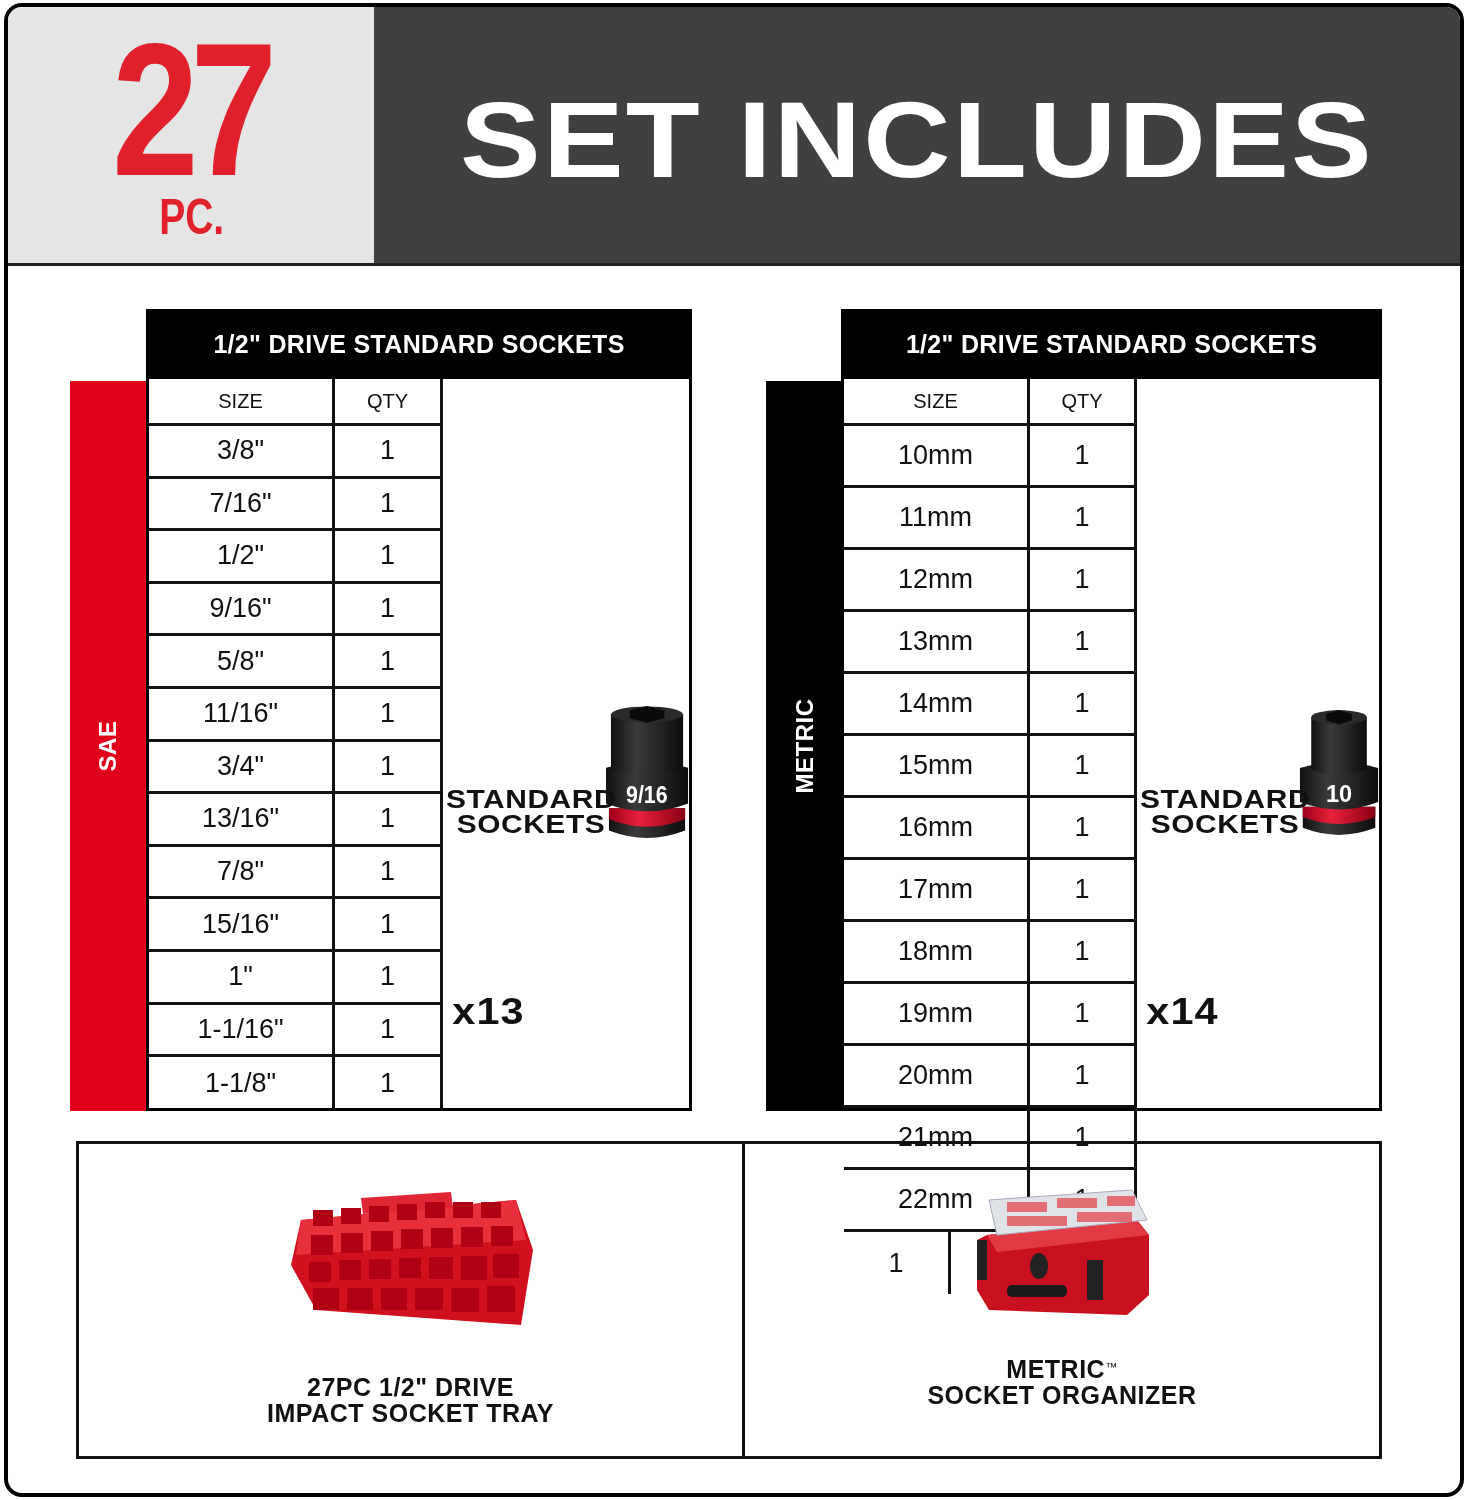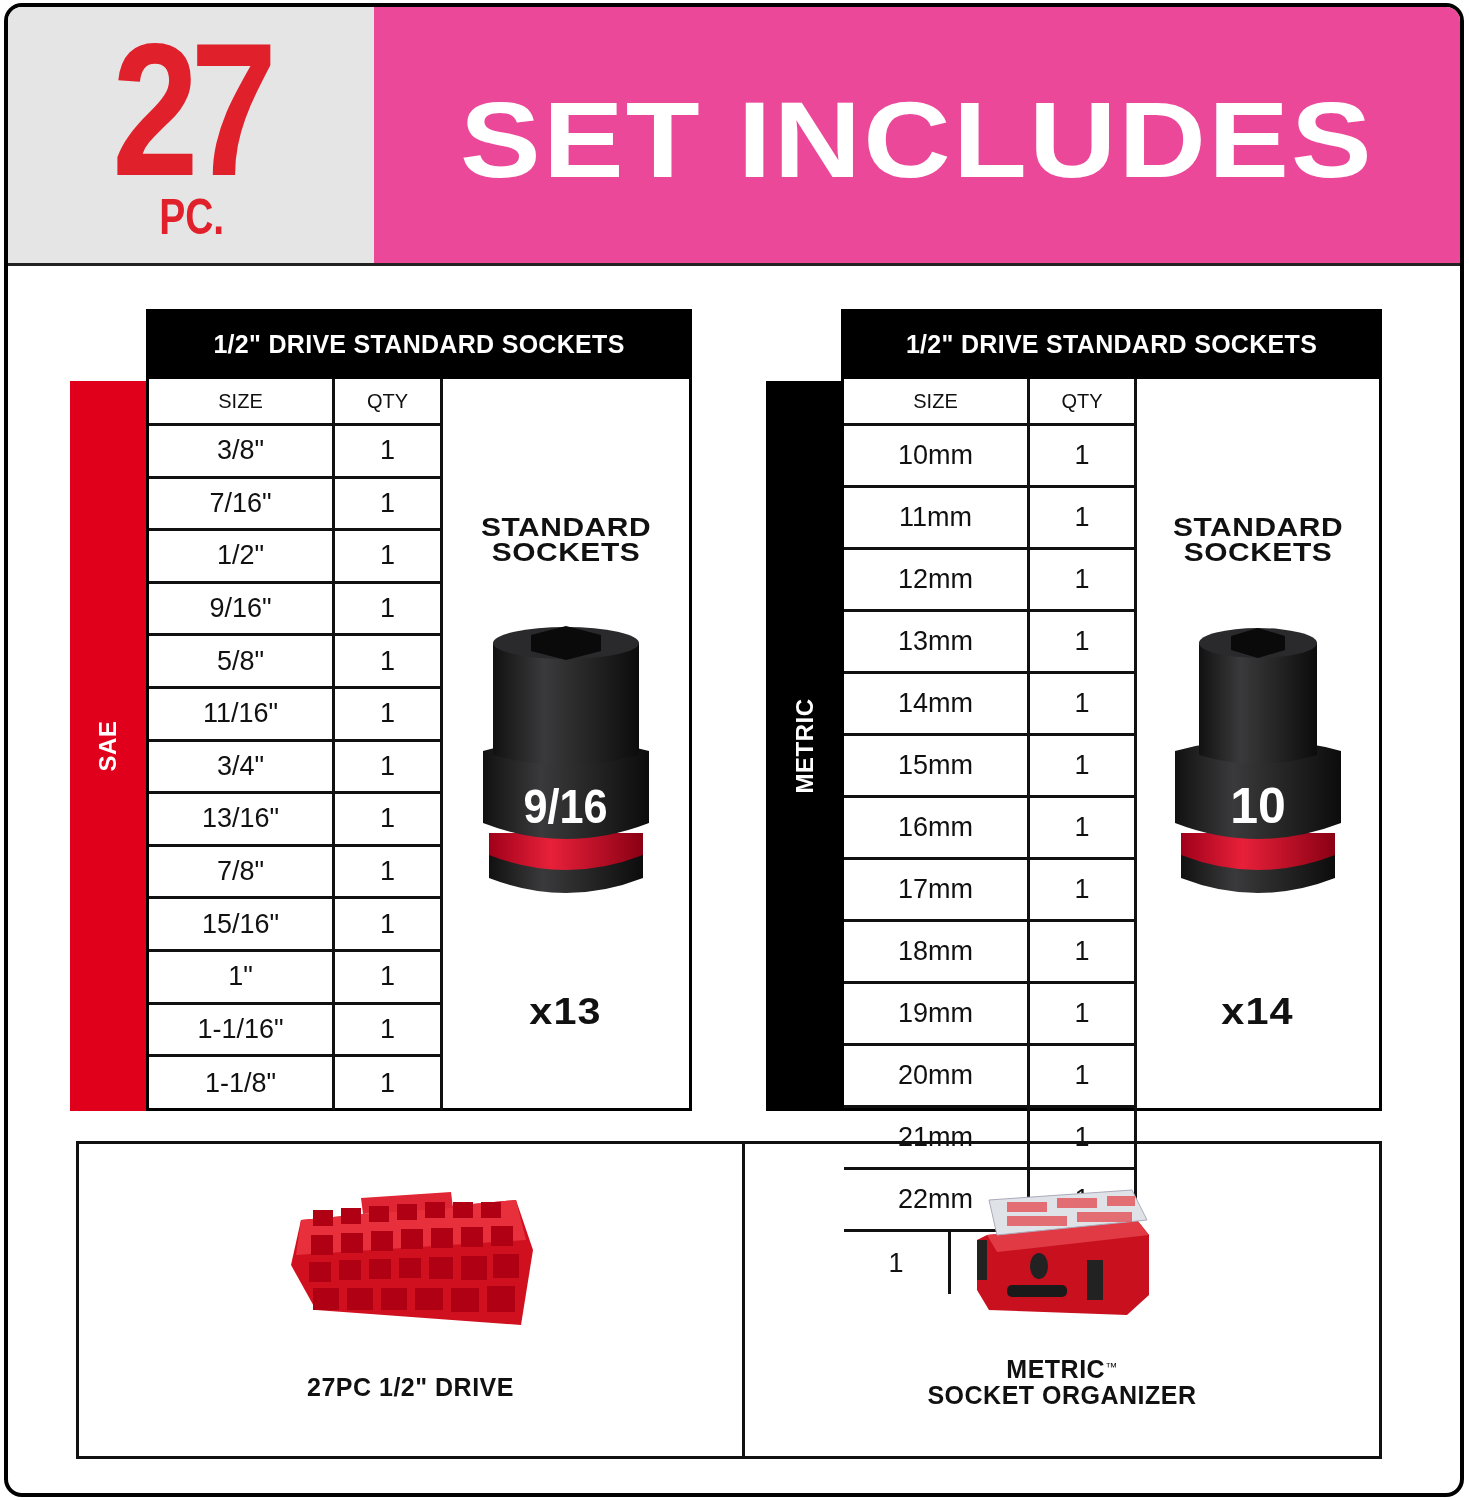--- a/index.html
+++ b/index.html
@@ -20,21 +20,21 @@
     font-family: "Liberation Sans", sans-serif; font-weight: 700; font-size: 190px;
     line-height: 160px; color: #e0202b; letter-spacing: -10px;
     transform: scaleX(0.82); transform-origin: 180px 50%;
   }
   .pc-label {
     position: absolute; left: 0; width: 366px; top: 188px; text-align: center;
     font-weight: 700; font-size: 50px; line-height: 44px; color: #e0202b;
     transform: scaleX(0.78); transform-origin: 186px 50%;
   }
   .hdr-right {
-    position: absolute; left: 366px; top: 0; right: 0; height: 256px; background: #ec4899;
+    position: absolute; left: 366px; top: 0; right: 0; height: 256px; background: #404040;
     display: flex; align-items: center; justify-content: center;
   }
   .hdr-title {
     color: #fff; font-weight: 700; font-size: 108px; letter-spacing: 2px;
     font-family: "Liberation Sans", sans-serif; transform: scaleX(1.12);
     margin-top: 8px;
   }
   .hdr-rule { position: absolute; left: 0; right: 0; top: 256px; height: 3px; background: #222; }
 
   
@@ -74,21 +74,21 @@
   .grow.hdr .gcell { font-size: 20px; }
   .sae .c1 { width: 186px; } .sae .c2 { width: 108px; }
   .metric .c1 { width: 186px; } .metric .c2 { width: 107px; }
   .sae .grow.hdr { height: 47px; }
   .sae .grow.data { height: 52.6px; }
   .metric .grow.hdr { height: 47px; }
   .metric .grow.data { height: 62px; }
   .grow:last-child { border-bottom: 0; }
 
   .picture-col {
-    position: absolute; top: 0; bottom: 0; display: flex; flex-direction: column; align-items: center;
+    position: absolute; top: 0; bottom: 0; display: flex; flex-direction: row; align-items: center; margin-left: 14px;
   }
   .sae .picture-col { left: 294px; right: 0; }
   .metric .picture-col { left: 293px; right: 0; }
   .pic-title {
     margin-top: 136px; font-weight: 700; font-size: 26px; line-height: 25px; text-align: center;
     letter-spacing: 0.5px; transform: scaleX(1.15);
   }
   .socket-svg { margin-top: 58px; }
   .pic-count { position: absolute; top: 612px; font-weight: 700; font-size: 36px; letter-spacing: 1px; transform: scaleX(1.15); }
 
@@ -350,20 +350,21 @@
           <rect x="42" y="108" width="26" height="22"></rect>
             <rect x="76" y="108" width="26" height="22"></rect>
             <rect x="110" y="108" width="26" height="22"></rect>
             <rect x="144" y="108" width="28" height="22"></rect>
             <rect x="180" y="108" width="28" height="24"></rect>
             <rect x="216" y="106" width="28" height="26"></rect>
         </g>
       </svg>
       <div class="bbox-caption">
         <div>27PC 1/2" DRIVE</div>
+        <div>IMPACT SOCKET TRAY</div>
       </div>
     </div>
     <div class="bbox right">
       <svg width="190" height="140" viewBox="0 0 190 140" style="margin-top:36px;">
         <polygon points="20,55 170,40 182,55 182,115 160,135 22,130 10,110 10,60" fill="#c8101e"></polygon>
         <polygon points="20,55 170,40 182,55 30,72" fill="#e13a44"></polygon>
         <polygon points="22,20 165,10 180,40 30,55" fill="#dfe3e8" stroke="#aab" stroke-width="1"></polygon>
         <g fill="#e35a60" opacity="0.85">
           <rect x="40" y="22" width="40" height="10"></rect>
             <rect x="90" y="18" width="40" height="10"></rect>

